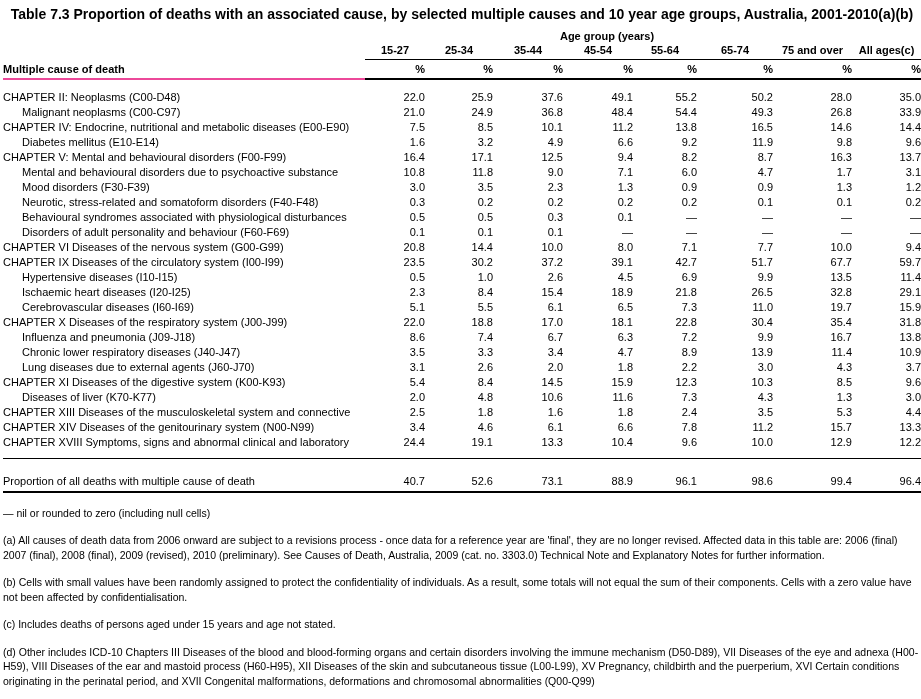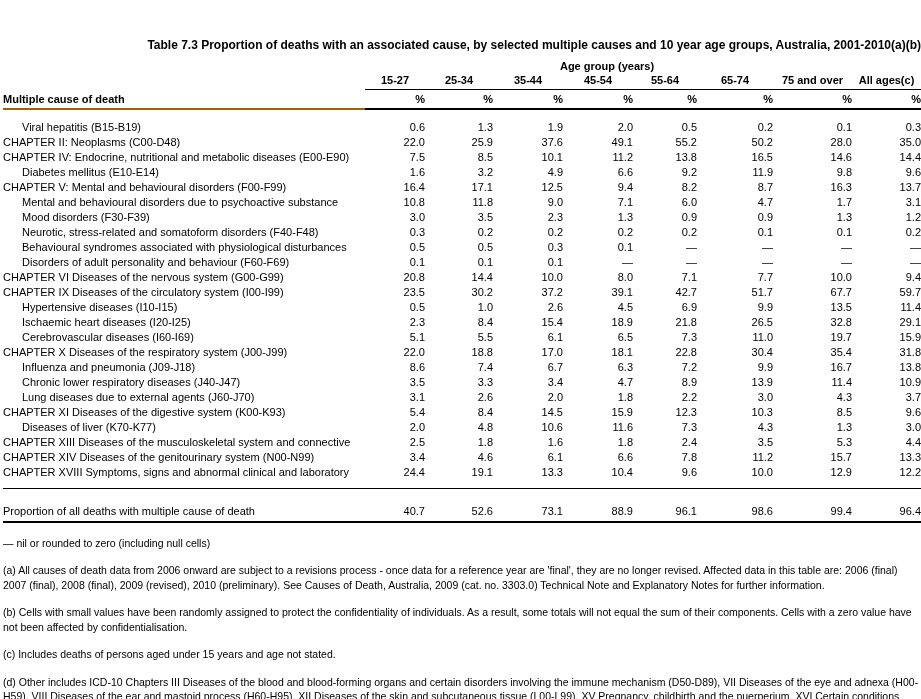--- a/index.html
+++ b/index.html
@@ -8,24 +8,23 @@
     width: 921px;
     height: 699px;
     padding: 6px 0 0 3px;
     overflow: hidden;
     background: #ffffff;
     color: #000000;
     font-family: "Liberation Sans", sans-serif;
   }
   .title {
     width: 918px;
-    font-size: 12px;
+    font-size: 14px;
     font-weight: bold;
-    text-align: right;
-    margin-top: 32px;
+    text-align: center;
   }
   table.stat-table {
     border-collapse: collapse;
     table-layout: fixed;
     width: 918px;
     margin-top: 8px;
   }
   col.c-label { width: 362px; }
   col.c1 { width: 60px; }
   col.c2 { width: 68px; }
@@ -51,21 +50,21 @@
     font-weight: bold;
     text-align: right;
     padding: 3px 0 3px 0;
     border-bottom: 2px solid #000;
   }
   th.row-header {
     font-weight: bold;
     text-align: left;
     vertical-align: bottom;
     padding-bottom: 3px;
-    border-bottom: 2px solid #a16207;
+    border-bottom: 2px solid #ec4899;
   }
   tbody td { height: 15px; line-height: 15px; }
   td.num { text-align: right; }
   td.label { text-align: left; }
   td.label.indent { padding-left: 19px; }
   tr.gap td { height: 11px; }
   tr.pre-total td { height: 8px; border-bottom: 1px solid #000; }
   tr.total-row td {
     padding: 16px 0 3px 0;
     border-bottom: 2px solid #000;
@@ -125,40 +124,40 @@
           <th class="unit">%</th>
           <th class="unit">%</th>
           <th class="unit">%</th>
         </tr>
     </thead>
     <tbody id="table-body">
       <tr class="gap">
           <td colspan="9"></td>
         </tr>
         <tr>
-          <td class="label indent">Viral hepatitis (B15-B19)</td>
-          <td class="num">0.6</td>
-          <td class="num">1.3</td>
-          <td class="num">1.9</td>
-          <td class="num">2.0</td>
-          <td class="num">0.5</td>
-          <td class="num">0.2</td>
-          <td class="num">0.1</td>
-          <td class="num">0.3</td>
-        </tr>
-        <tr>
           <td class="label">CHAPTER II: Neoplasms (C00-D48)</td>
           <td class="num">22.0</td>
           <td class="num">25.9</td>
           <td class="num">37.6</td>
           <td class="num">49.1</td>
           <td class="num">55.2</td>
           <td class="num">50.2</td>
           <td class="num">28.0</td>
           <td class="num">35.0</td>
+        </tr>
+        <tr>
+          <td class="label indent">Malignant neoplasms (C00-C97)</td>
+          <td class="num">21.0</td>
+          <td class="num">24.9</td>
+          <td class="num">36.8</td>
+          <td class="num">48.4</td>
+          <td class="num">54.4</td>
+          <td class="num">49.3</td>
+          <td class="num">26.8</td>
+          <td class="num">33.9</td>
         </tr>
         <tr>
           <td class="label">CHAPTER IV: Endocrine, nutritional and metabolic diseases (E00-E90)</td>
           <td class="num">7.5</td>
           <td class="num">8.5</td>
           <td class="num">10.1</td>
           <td class="num">11.2</td>
           <td class="num">13.8</td>
           <td class="num">16.5</td>
           <td class="num">14.6</td>

